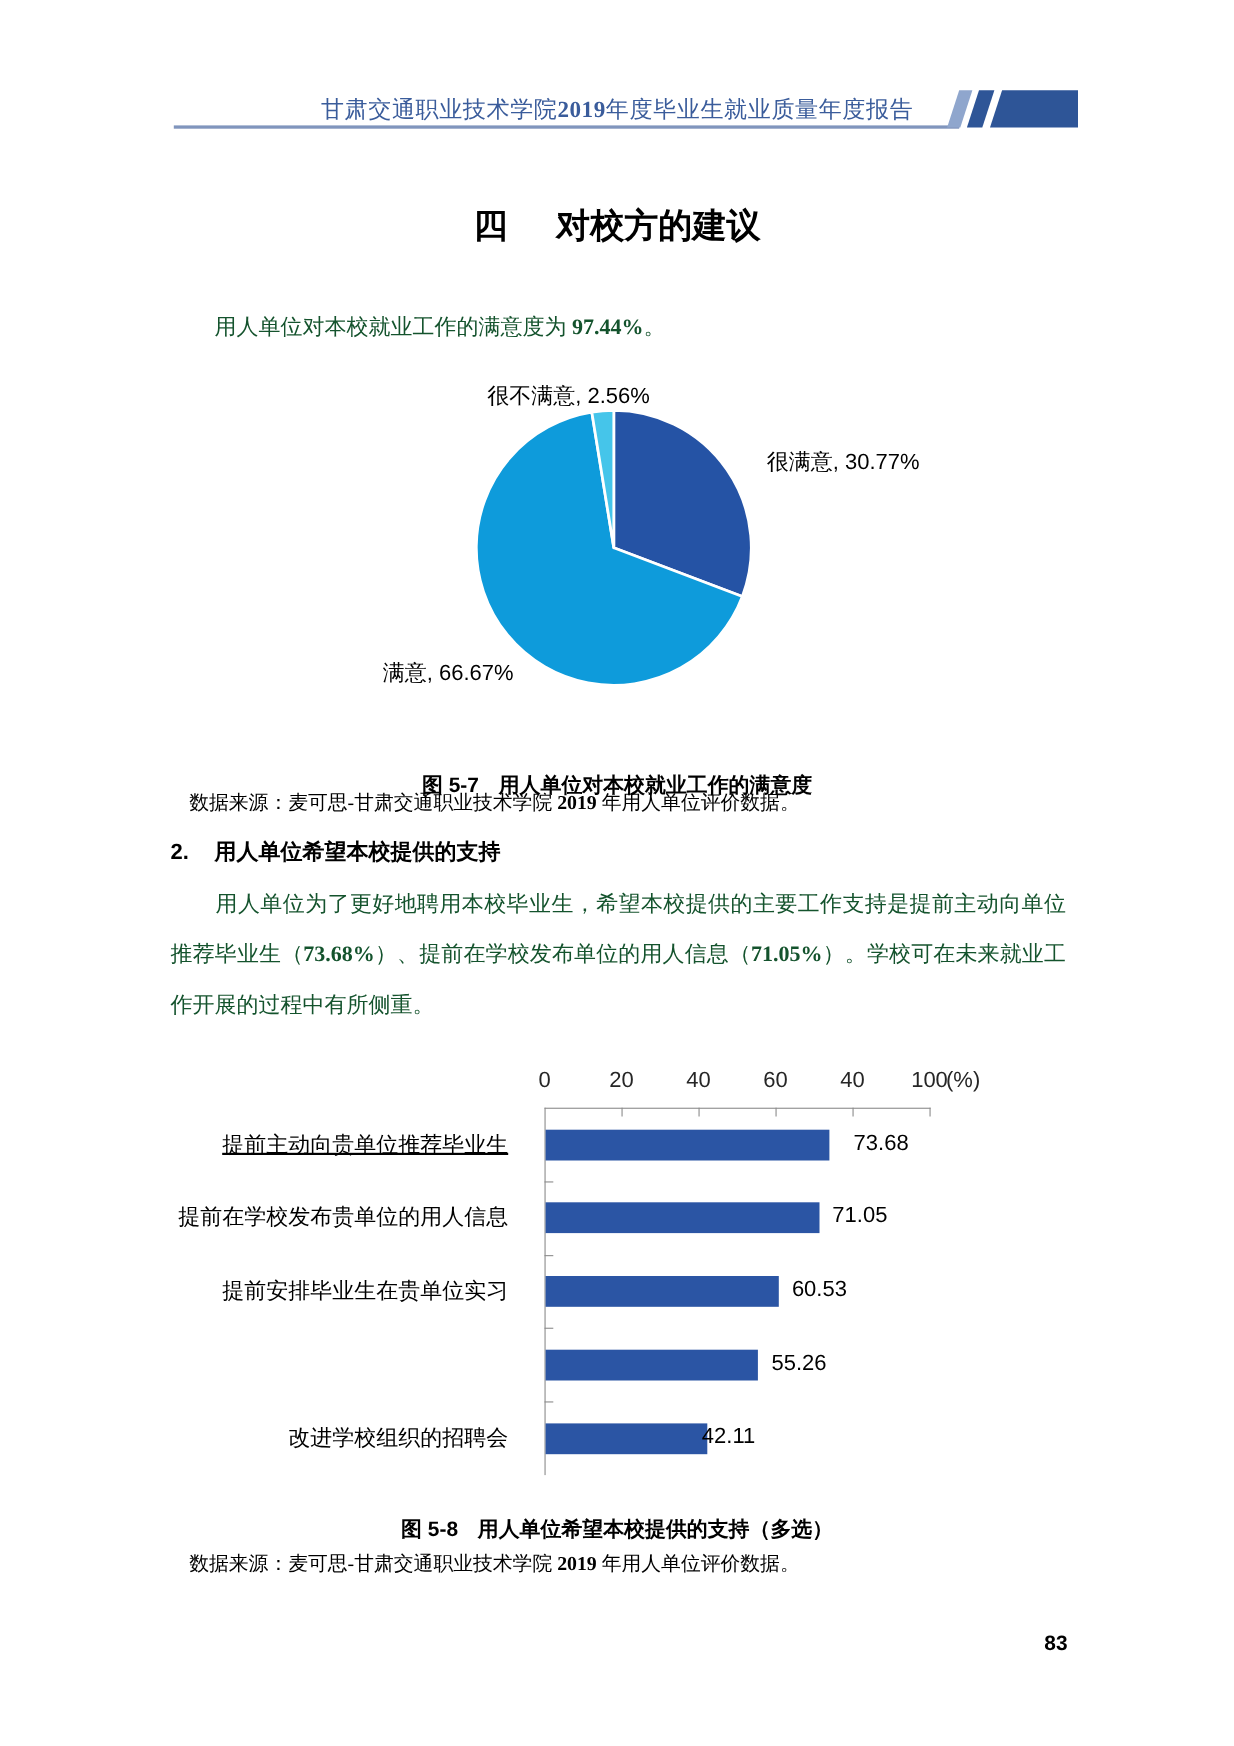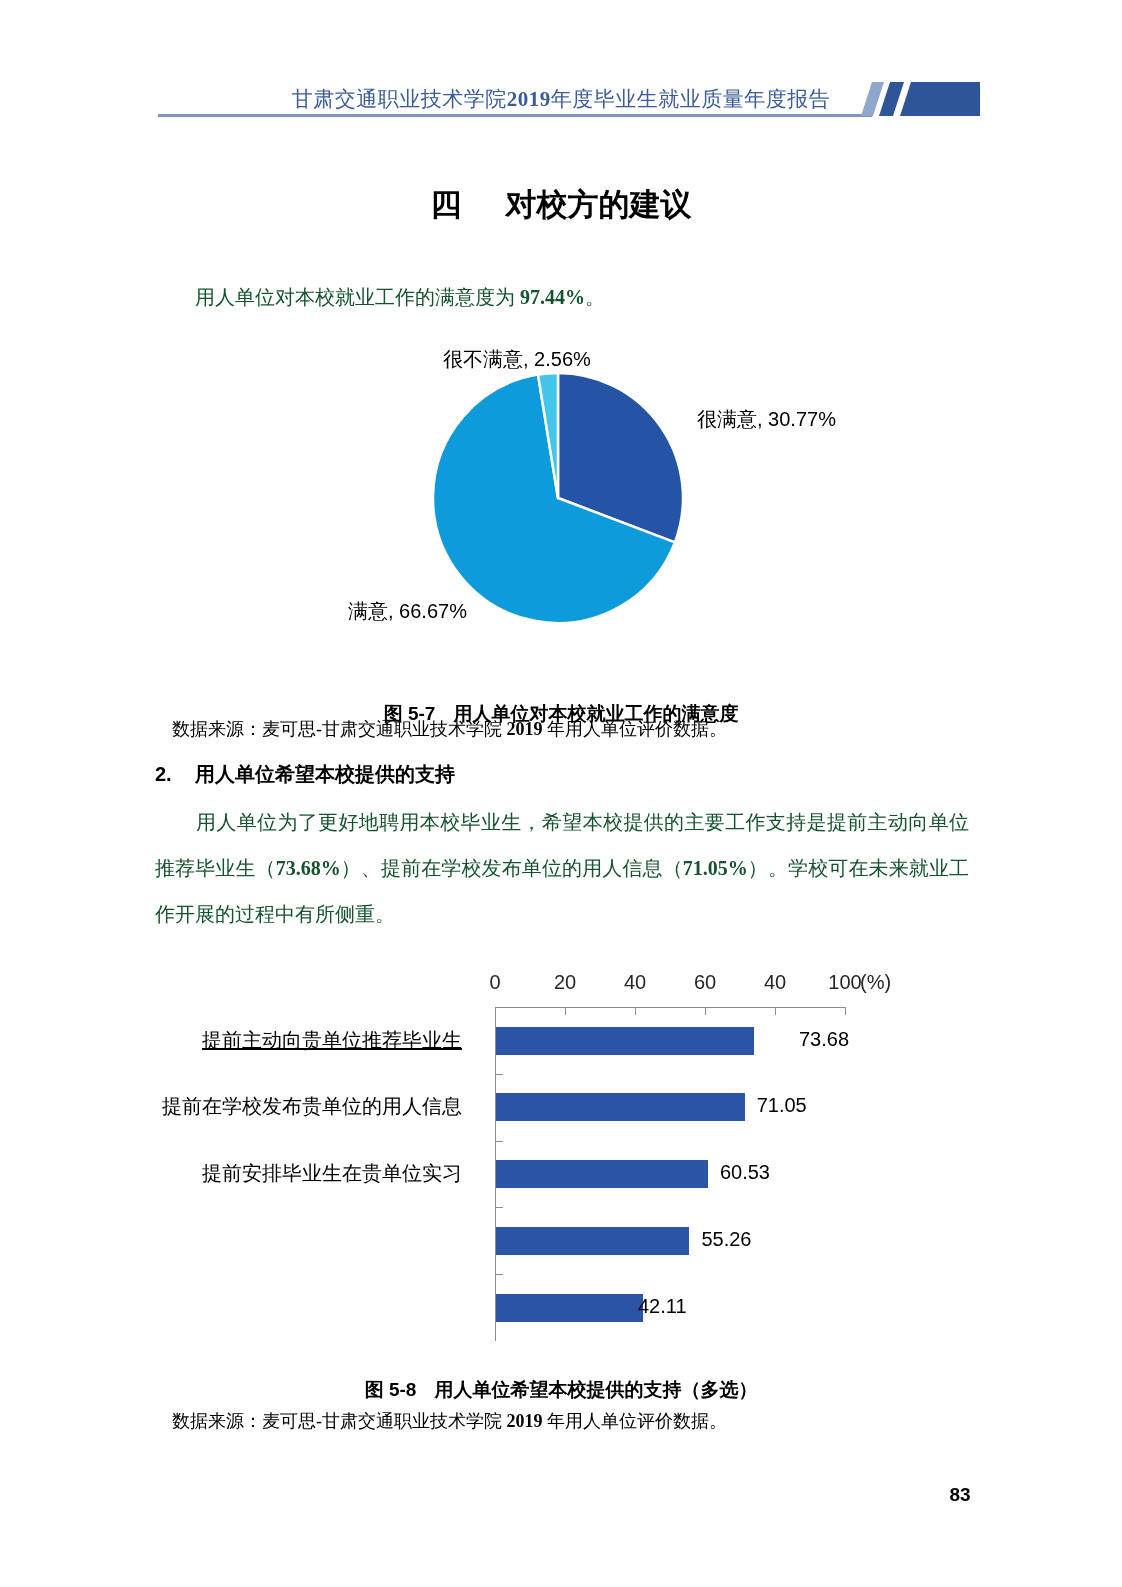--- a/index.html
+++ b/index.html
@@ -98,29 +98,30 @@
       <div class="ticklab" style="left: 750px; top: 971px; width: 50px;">40</div>
       <div class="ax" style="left: 845px; top: 1007px; width: 1px; height: 8px; background: rgb(140, 140, 140);"></div>
       <div class="ticklab" style="left: 820px; top: 971px; width: 50px;">100</div>
       <div class="ticklab" style="left: 860px; top: 971px; width: 60px; text-align: left;">(%)</div>
       <div class="ax" style="left: 495px; top: 1073.8px; width: 8px; height: 1px; background: rgb(140, 140, 140);"></div>
       <div class="ax" style="left: 495px; top: 1140.6px; width: 8px; height: 1px; background: rgb(140, 140, 140);"></div>
       <div class="ax" style="left: 495px; top: 1207.4px; width: 8px; height: 1px; background: rgb(140, 140, 140);"></div>
       <div class="ax" style="left: 495px; top: 1274.2px; width: 8px; height: 1px; background: rgb(140, 140, 140);"></div>
       <div class="barcat" style="left: 155px; top: 1026.5px; width: 307px; text-decoration: underline;">提前主动向贵单位推荐毕业生</div>
       <div class="bar" style="left: 496px; top: 1026.5px; width: 257.9px; height: 28px; background: rgb(43, 85, 164);"></div>
-      <div class="barval" style="left: 799px; top: 1027.5px;">73.68</div>
+      <div class="barval" style="left: 776px; top: 1027.5px;">73.68</div>
       <div class="barcat" style="left: 155px; top: 1093.3px; width: 307px;">提前在学校发布贵单位的用人信息</div>
       <div class="bar" style="left: 496px; top: 1093.3px; width: 248.7px; height: 28px; background: rgb(43, 85, 164);"></div>
       <div class="barval" style="left: 756.7px; top: 1094.3px;">71.05</div>
       <div class="barcat" style="left: 155px; top: 1160.1px; width: 307px;">提前安排毕业生在贵单位实习</div>
       <div class="bar" style="left: 496px; top: 1160.1px; width: 211.9px; height: 28px; background: rgb(43, 85, 164);"></div>
       <div class="barval" style="left: 719.9px; top: 1161.1px;">60.53</div>
       <div class="bar" style="left: 496px; top: 1226.9px; width: 193.4px; height: 28px; background: rgb(43, 85, 164);"></div>
       <div class="barval" style="left: 701.4px; top: 1227.9px;">55.26</div>
+      <div class="barcat" style="left: 155px; top: 1293.7px; width: 307px;">改进学校组织的招聘会</div>
       <div class="bar" style="left: 496px; top: 1293.7px; width: 147.4px; height: 28px; background: rgb(43, 85, 164);"></div>
       <div class="barval" style="left: 638px; top: 1294.7px;">42.11</div>
     </div>
 
   <div class="fig-caption c2"><span class="cap-prefix">图 5-8</span><span>用人单位希望本校提供的支持（多选）</span></div>
   <div class="source s2src"><span>数据来源：麦可思-甘肃交通职业技术学院 </span><b class="nb">2019</b><span> 年用人单位评价数据。</span></div>
 
   <div class="page-num">83</div>
 
 </div>

